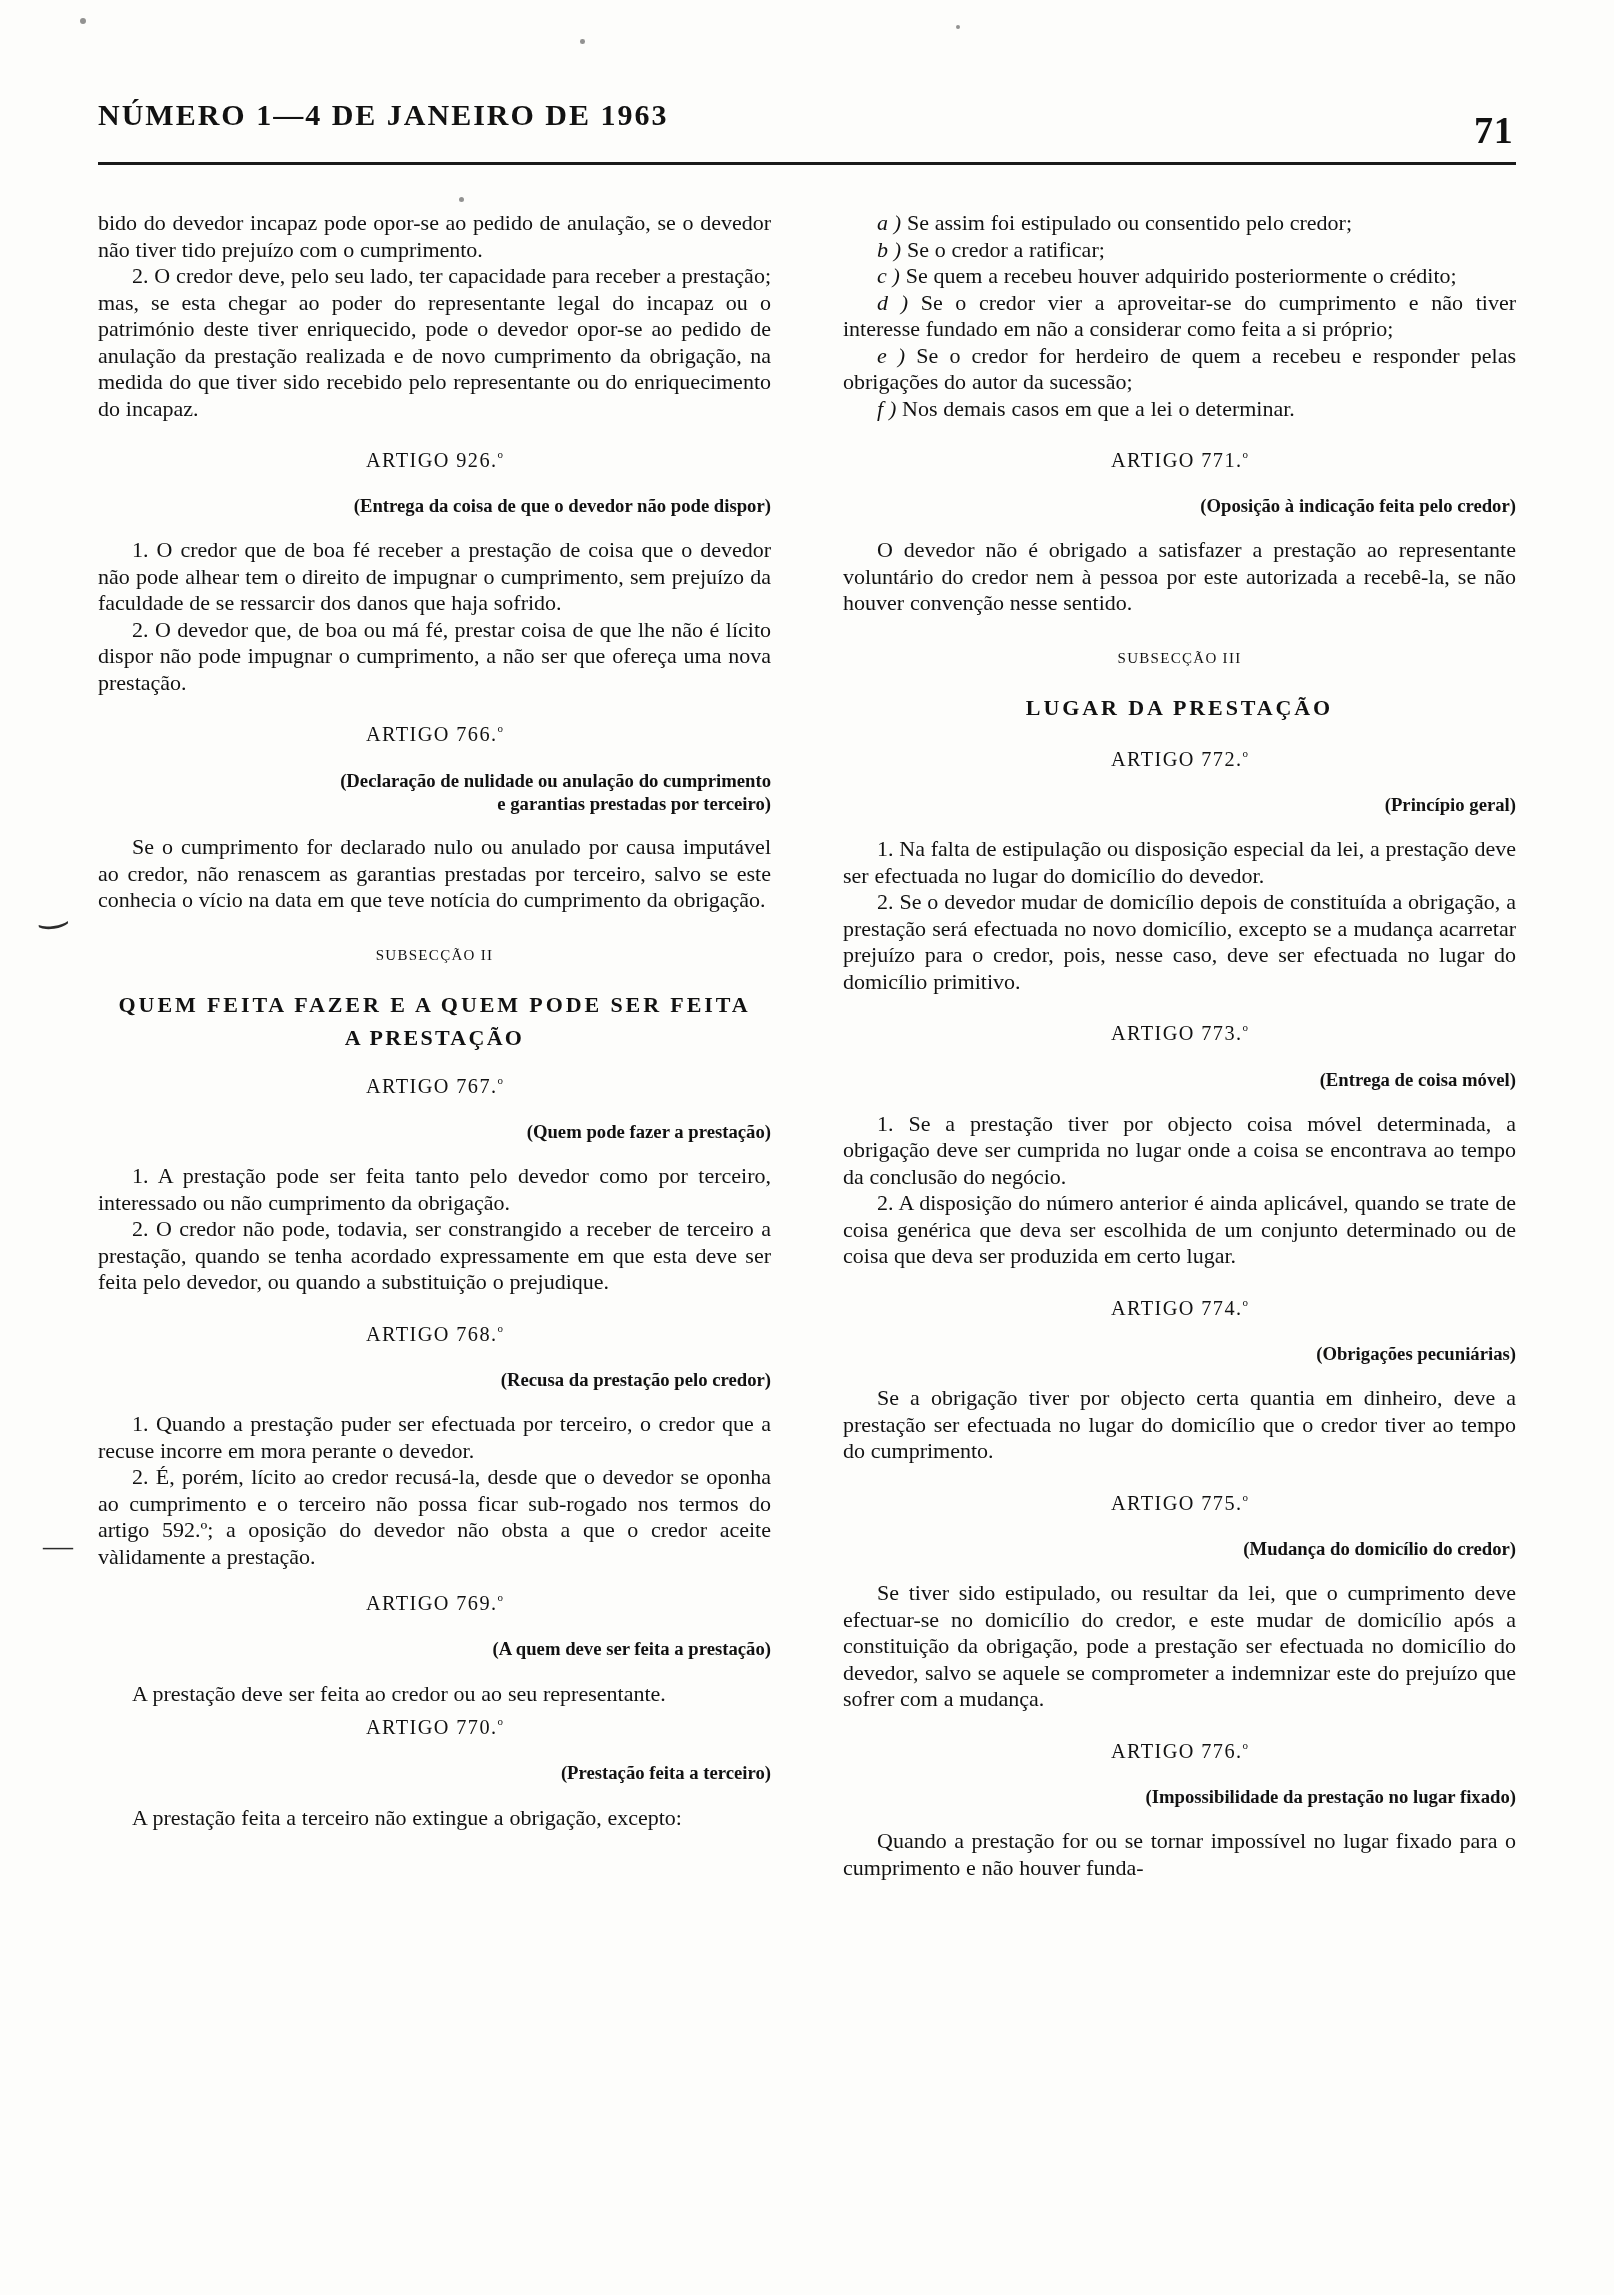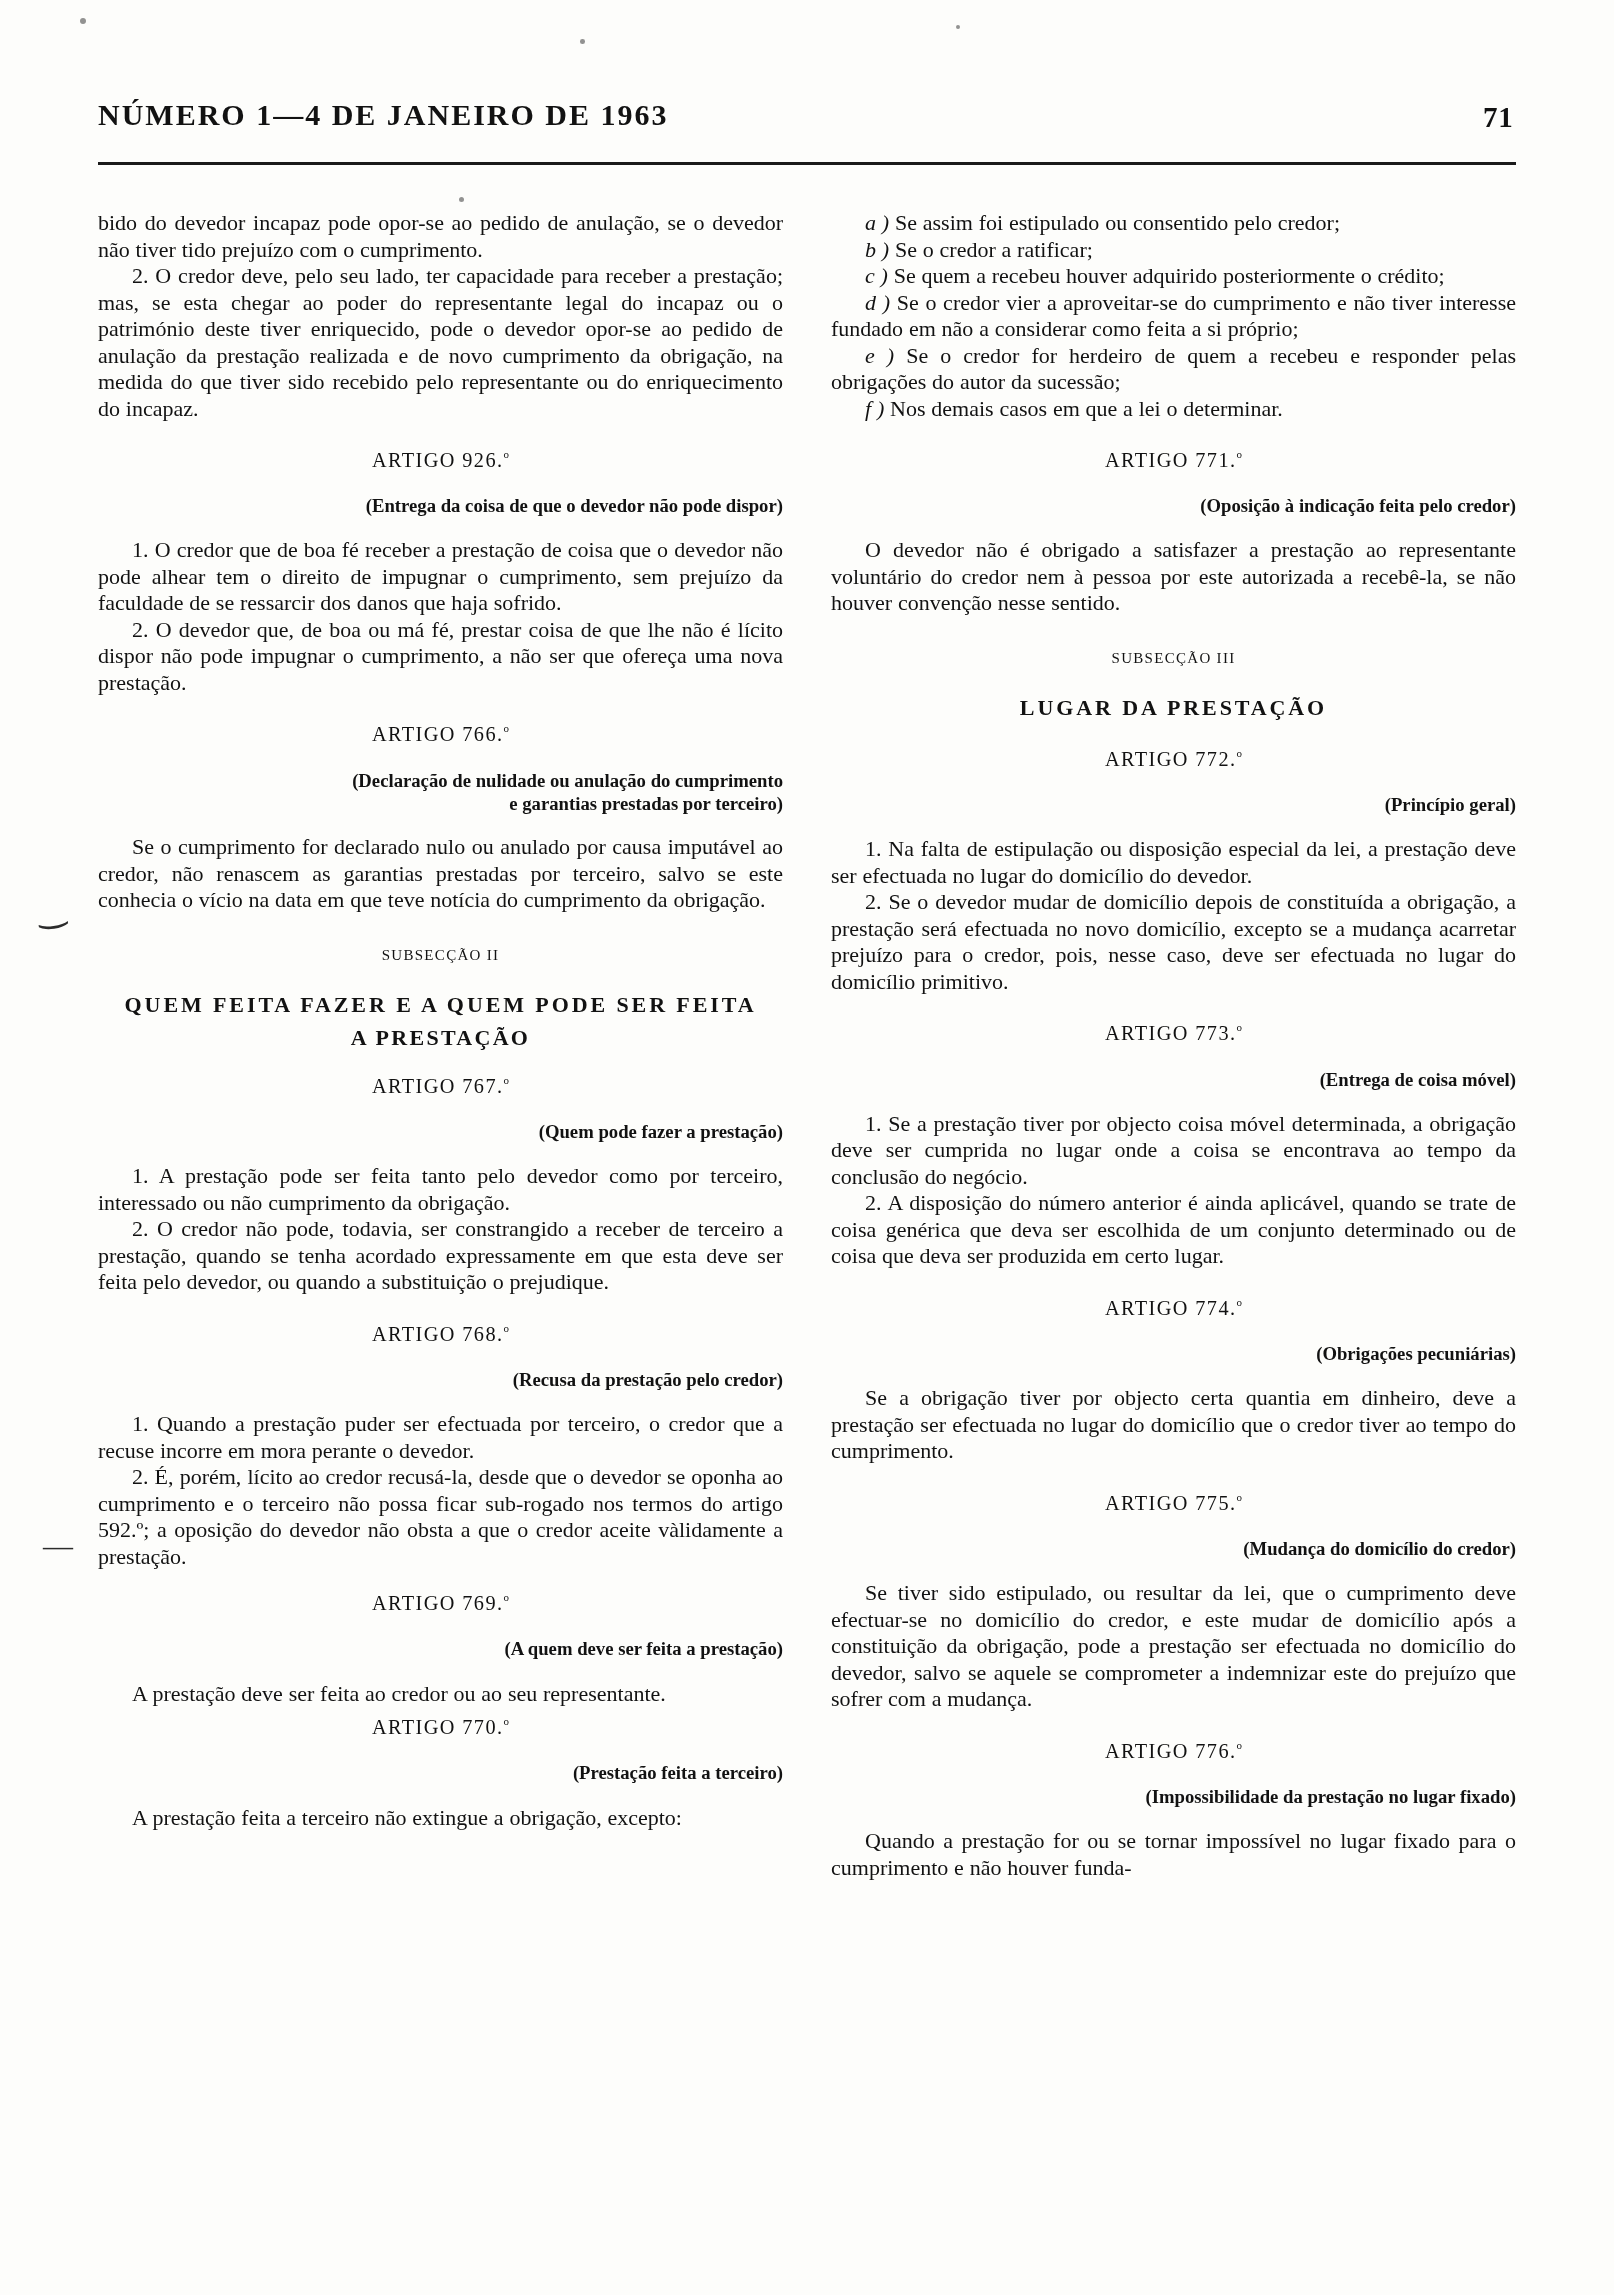--- a/index.html
+++ b/index.html
@@ -36,43 +36,43 @@
     top: 0;
     font-size: 30px;
     letter-spacing: 2px;
     font-weight: 700;
     white-space: nowrap;
     font-family: "Liberation Serif", "DejaVu Serif", serif;
   }
   .runhead-folio {
     position: absolute;
     right: 2.6px;
-    top: 3px;
-    font-size: 29px;
+    top: 10px;
+    font-size: 38px;
     font-weight: 700;
     letter-spacing: 0.7px;
   }
   .rule {
     position: absolute;
     left: 98px;
     right: 98px;
     top: 162px;
     height: 2.6px;
     background: #1a1a1a;
   }
 
   
   .columns {
     position: absolute;
     left: 98px;
     right: 98px;
     top: 210px;
     bottom: 26px;
     display: flex;
-    gap: 48px;
+    gap: 72px;
   }
   .col {
     width: 697px;
     position: relative;
   }
 
   p, .hd, .sub, .subtitle, .artno, .artsub {
     margin: 0;
   }
 

